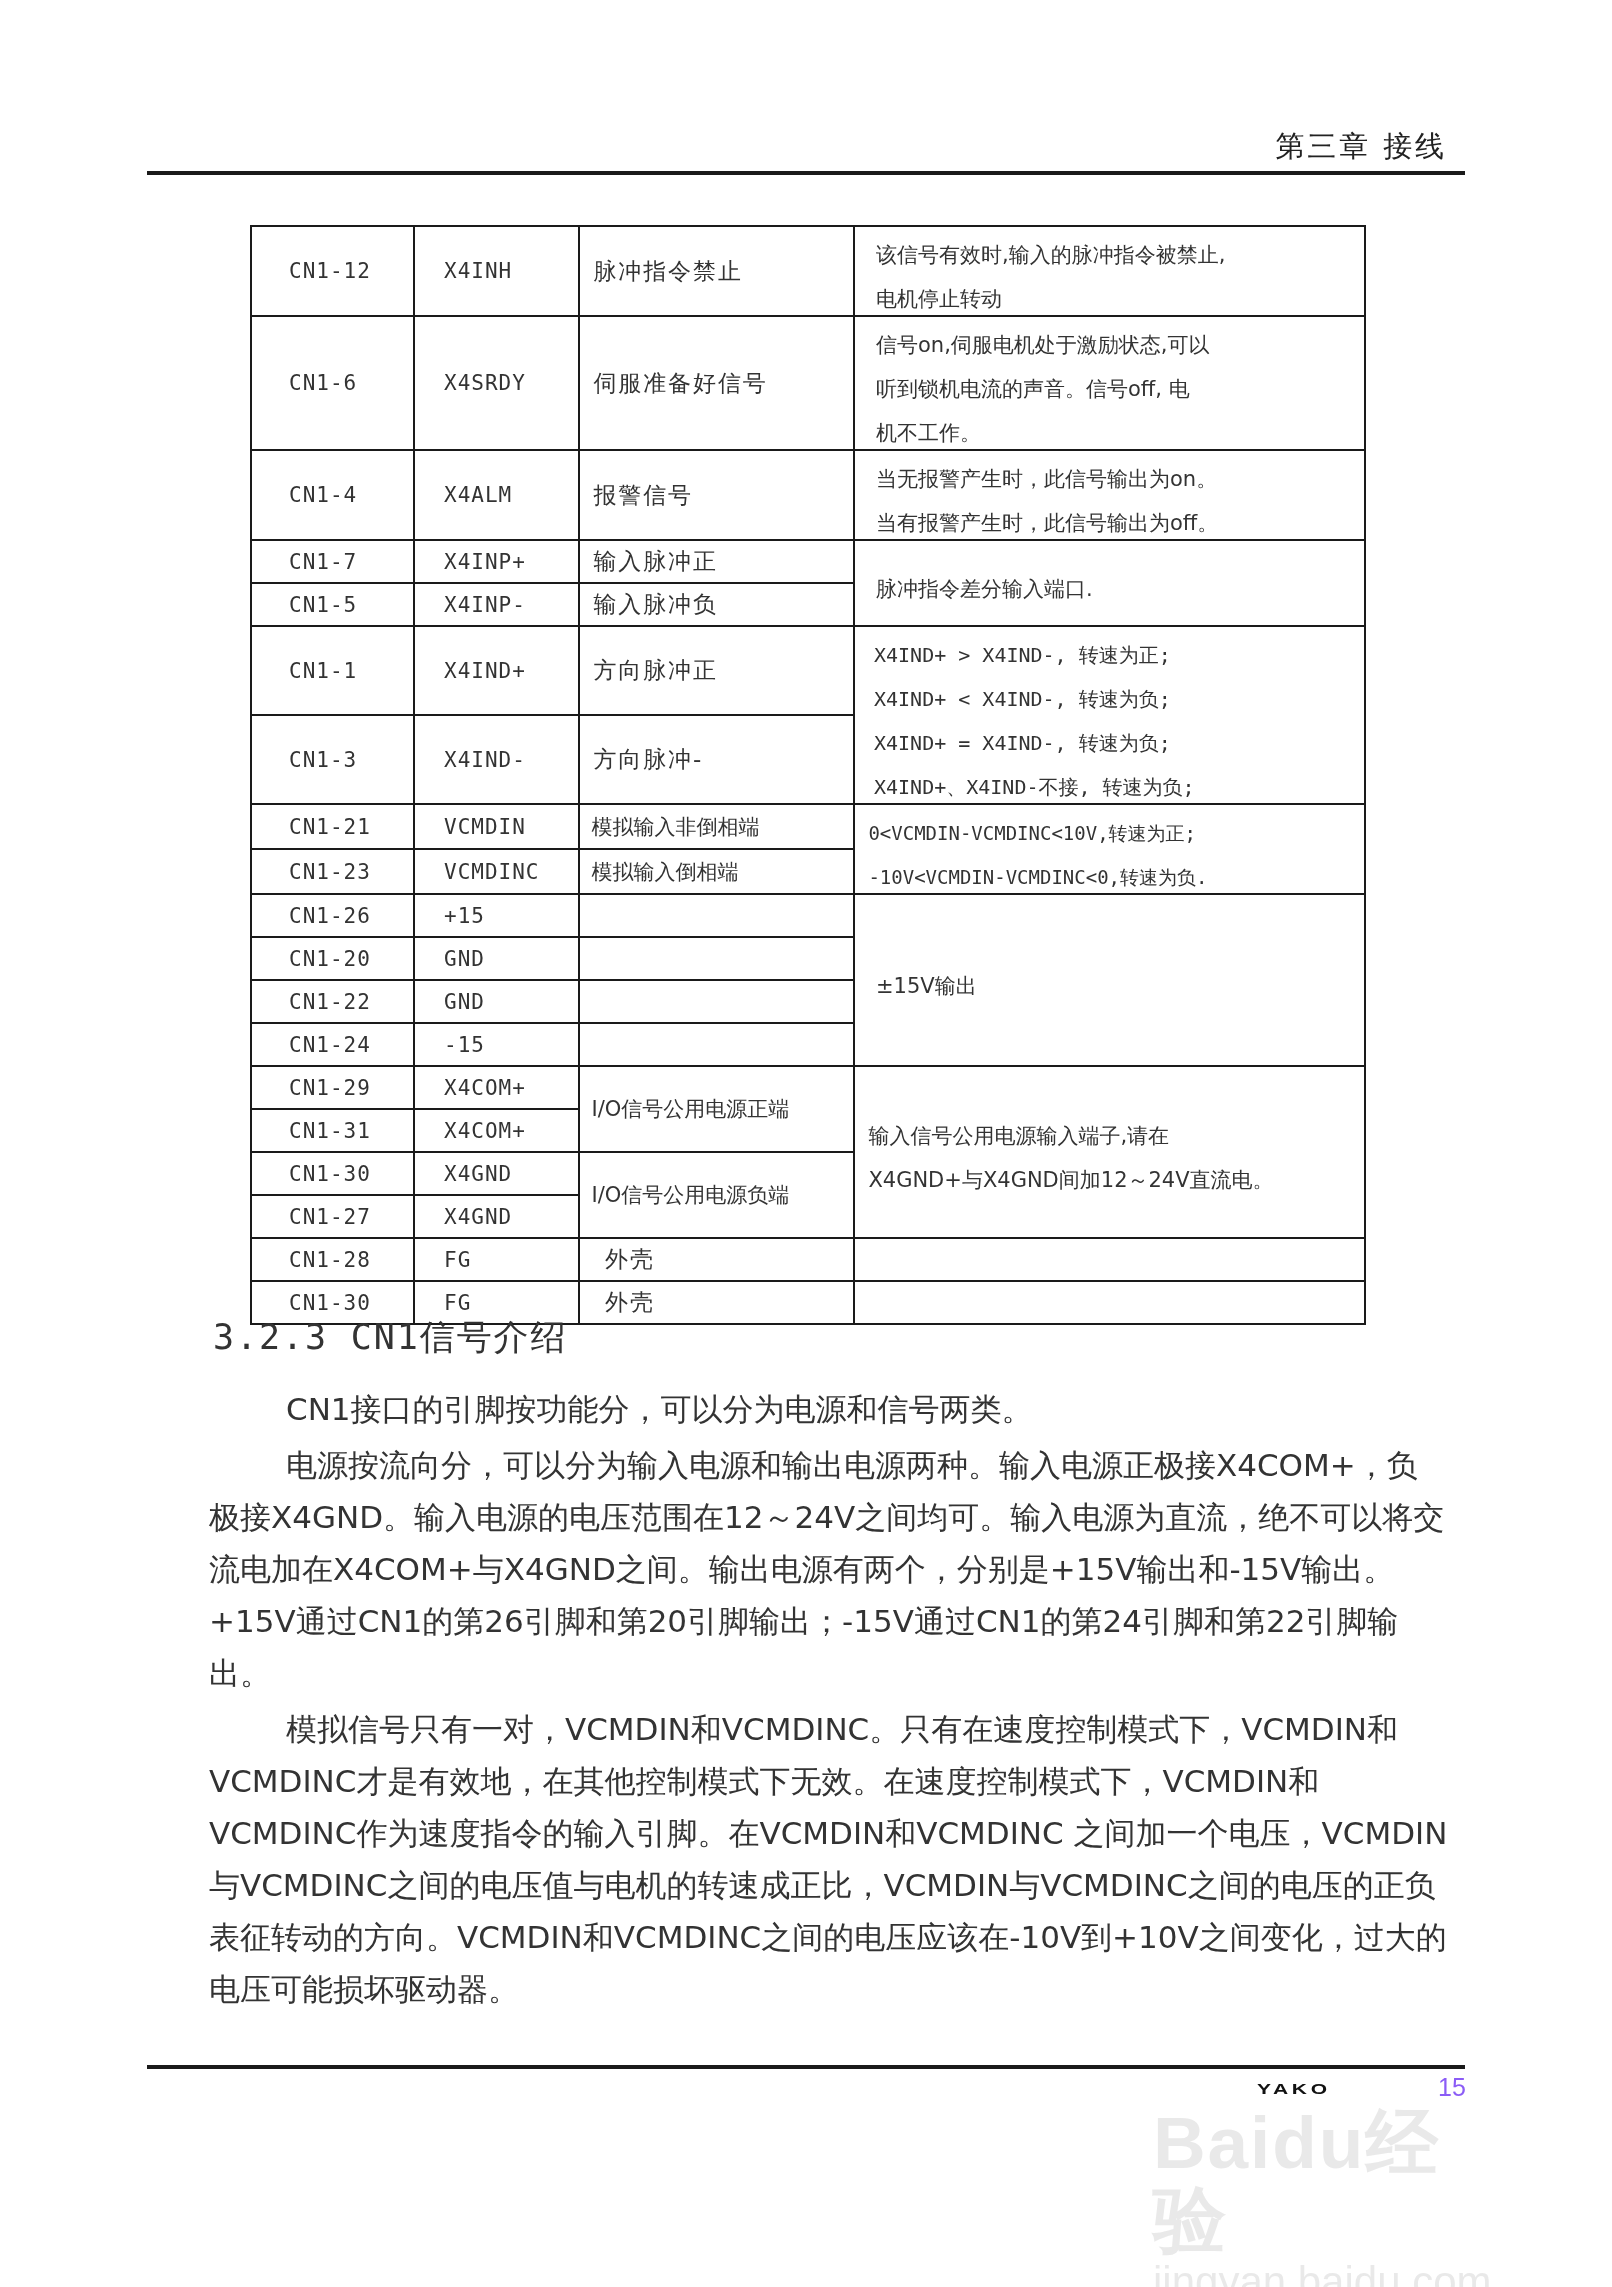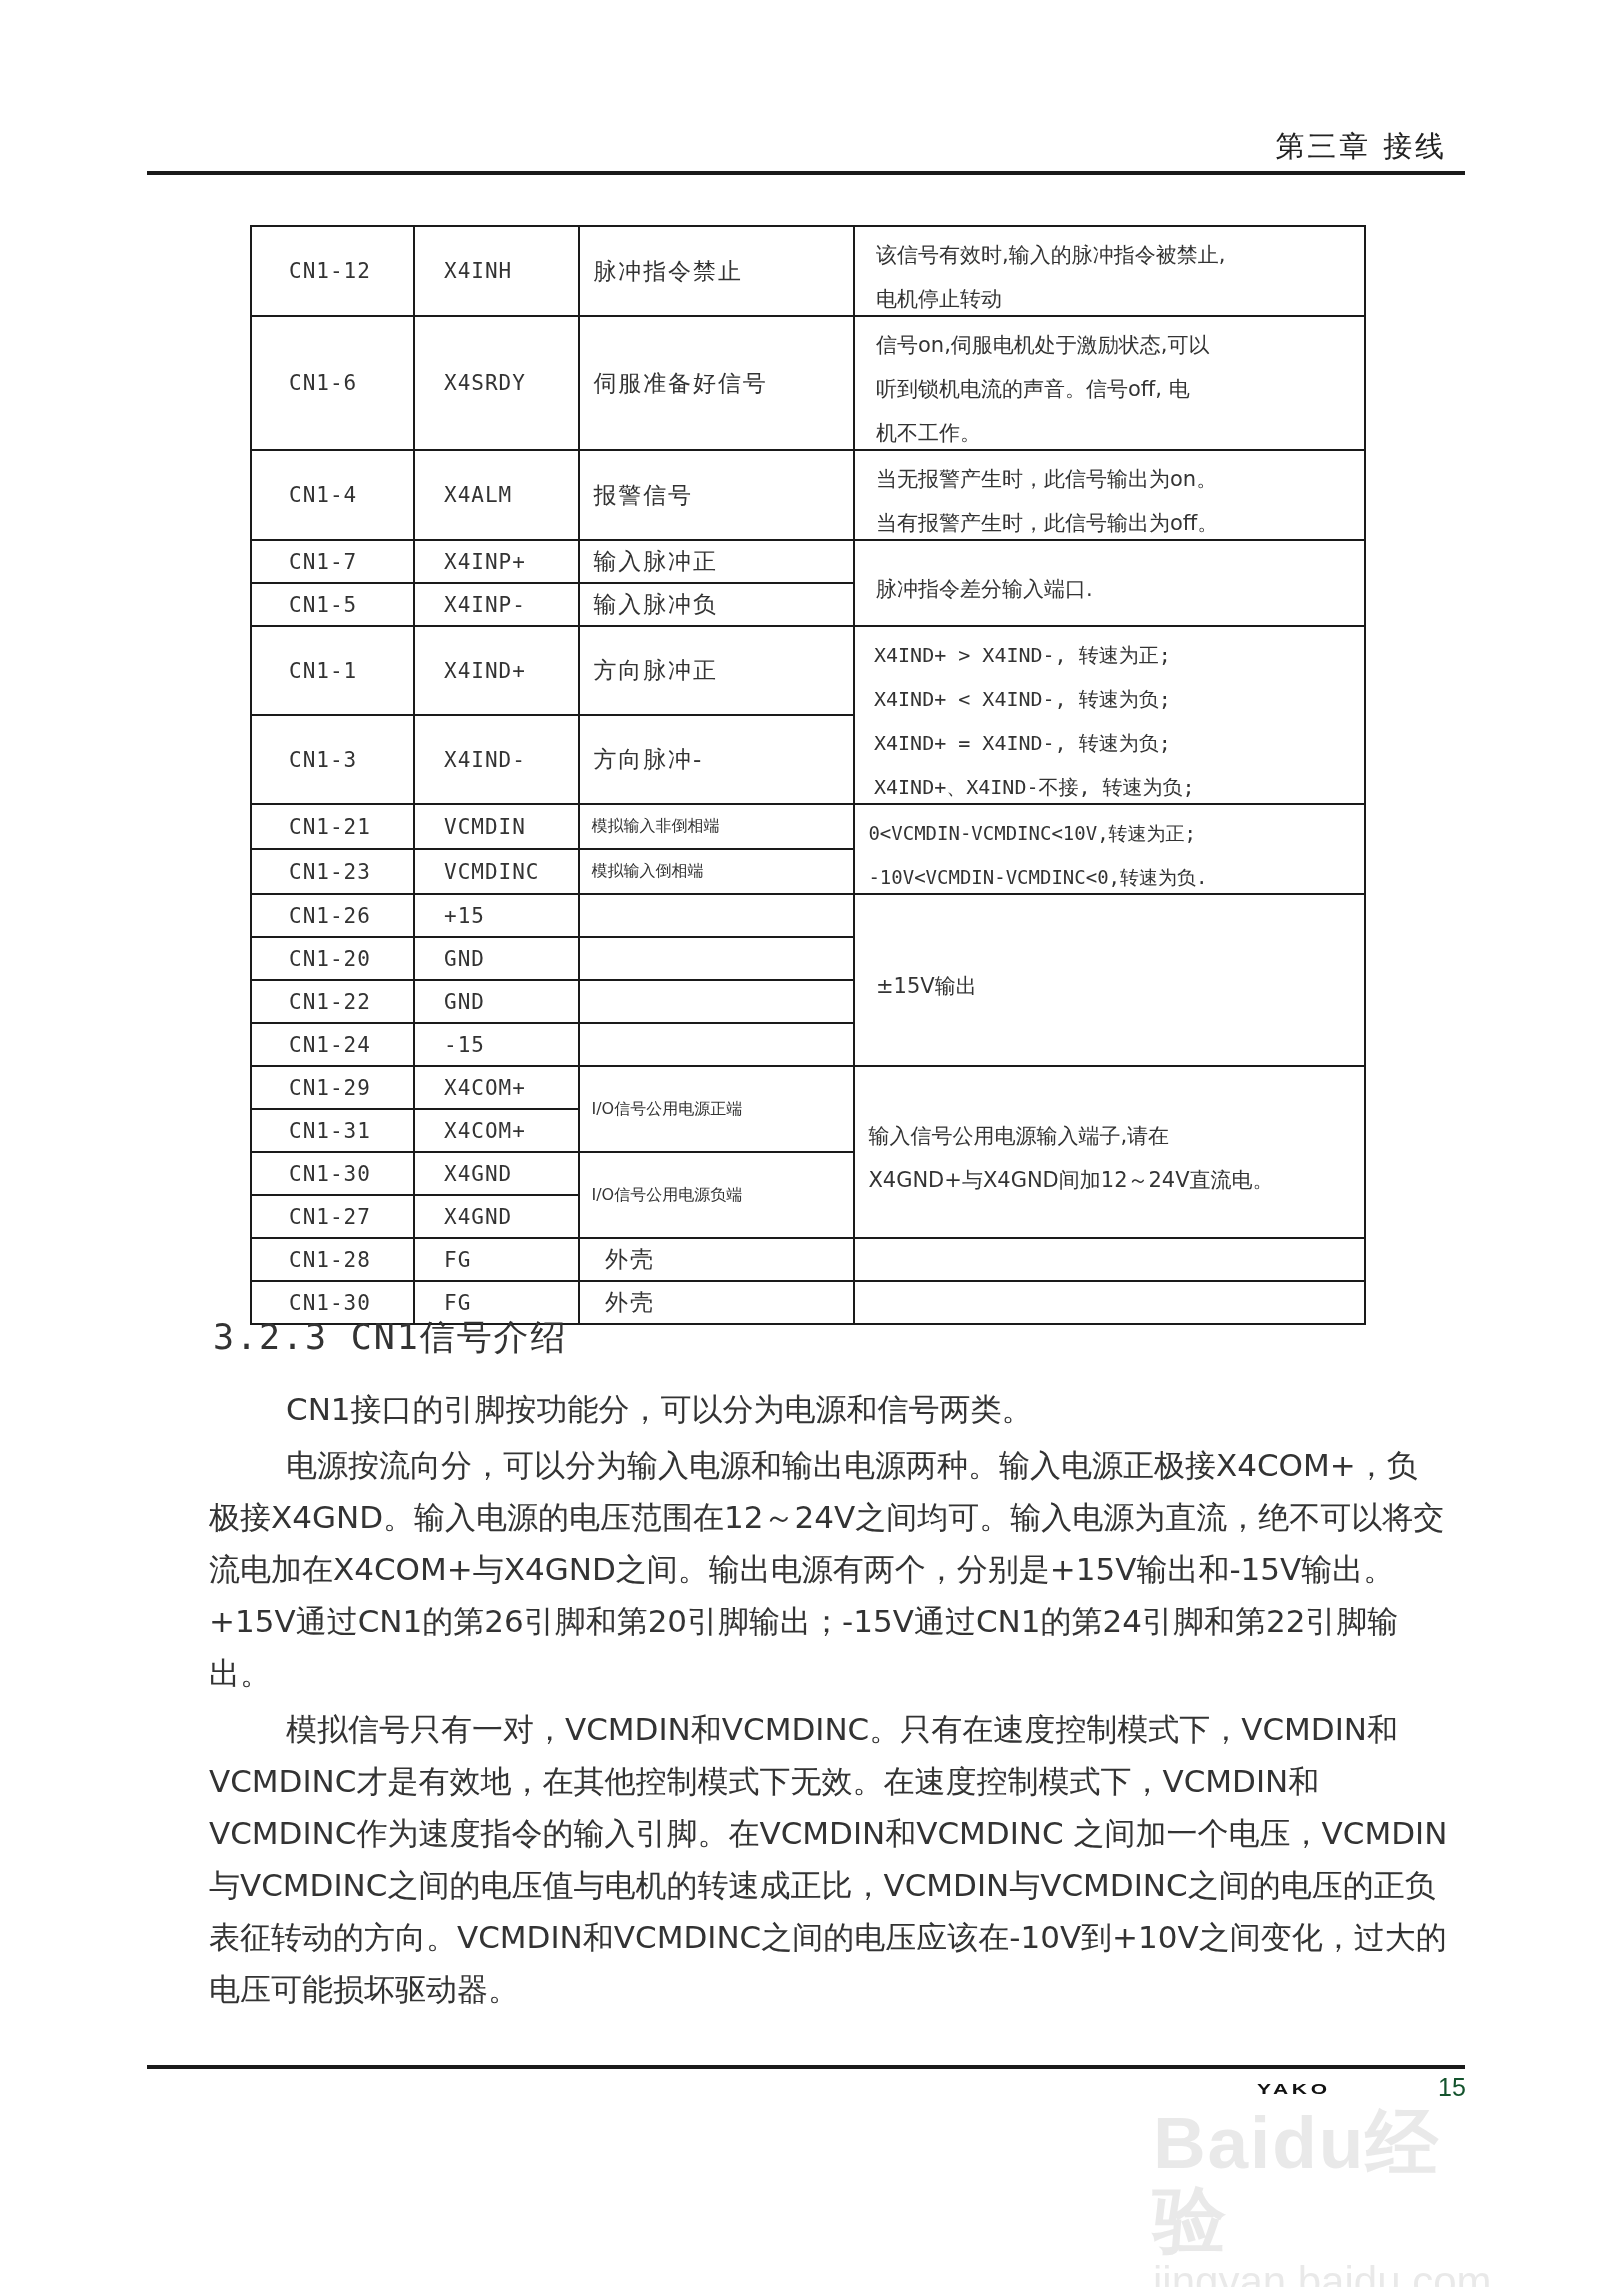--- a/index.html
+++ b/index.html
@@ -17,21 +17,21 @@
   table.pins {
     position: absolute; left: 250px; top: 225px; width: 1114px;
     border-collapse: collapse; table-layout: fixed;
     font-family: "DejaVu Sans Mono", "Liberation Mono", monospace;
     font-size: 21px; color: #333;
   }
   table.pins td { border: 2.4px solid #1a1a1a; padding: 0 13.4px; vertical-align: middle; }
   table.pins td.c1 { padding-left: 37px; letter-spacing: 1px; border-radius: 25px; }
   table.pins td.c2 { padding-left: 29px; letter-spacing: 1px; }
   table.pins td.c3 { font-family: "DejaVu Sans", "Liberation Sans", sans-serif; letter-spacing: 1.9px; font-size: 23px; }
-  table.pins td.c3.small { font-size: 16px; letter-spacing: 0; padding-left: 11.5px; }
+  table.pins td.c3.small { font-size: 21px; letter-spacing: 0; padding-left: 11.5px; }
   table.pins td.c4 { font-family: "DejaVu Sans", "Liberation Sans", sans-serif; font-size: 21px; line-height: 32px; padding-left: 21px; padding-right: 5.8px; }
   table.pins td.c4.mono { font-family: "DejaVu Sans Mono", "Liberation Mono", monospace; font-size: 20px; line-height: 32px; padding-left: 19px; }
   .line { display: block; white-space: nowrap; margin-top: 12px; }
 
   .section-title {
     position: absolute; left: 213px; top: 1314px;
     font-size: 35px; color: #333; letter-spacing: 1.9px;
     font-family: "DejaVu Sans Mono", "Liberation Mono", monospace;
   }
   .section-title .cn { font-family: "DejaVu Sans", "Liberation Sans", sans-serif; letter-spacing: 1.9px; }
@@ -43,21 +43,21 @@
   .body-text p { margin: 0 0 3.8px 0; text-indent: 77px; }
 
   .footer-brand {
     position: absolute; left: 1257px; top: 2077px;
     font-family: "Liberation Sans", "DejaVu Sans", sans-serif; font-weight: bold;
     font-size: 21px; letter-spacing: 3.8px; color: #111; transform: scaleY(0.7);
   }
   .footer-page {
     position: absolute; left: 1438px; top: 2073px;
     font-family: "Liberation Sans", "DejaVu Sans", sans-serif;
-    font-size: 25px; color: #14532d;
+    font-size: 25px; color: #8b5cf6;
   }
   .watermark {
     position: absolute; left: 1153px; top: 2104px; width: 327px; height: 163px;
     opacity: 0.18; pointer-events: none;
   }
   .wm-logo { font-family: "Liberation Sans", "DejaVu Sans", sans-serif; font-size: 73px; font-weight: bold; color: #888; letter-spacing: 1.9px; line-height: 77px; }
   .wm-url { font-family: "Liberation Sans", "DejaVu Sans", sans-serif; font-size: 42px; color: #888; line-height: 48px; }
 </style>
 </head>
 <body>

